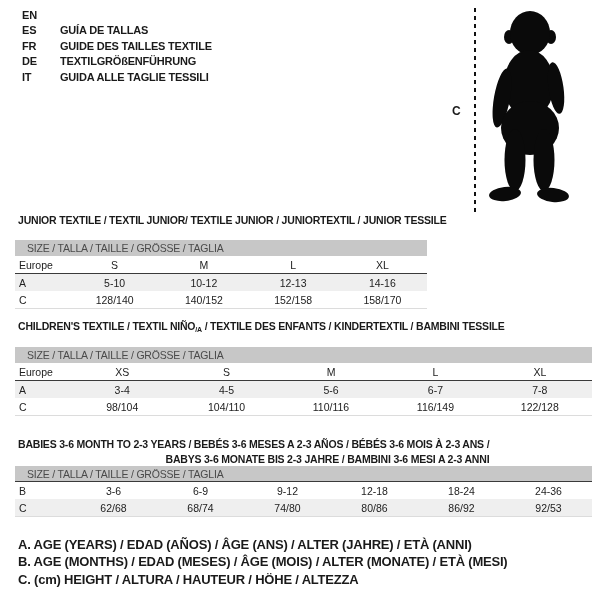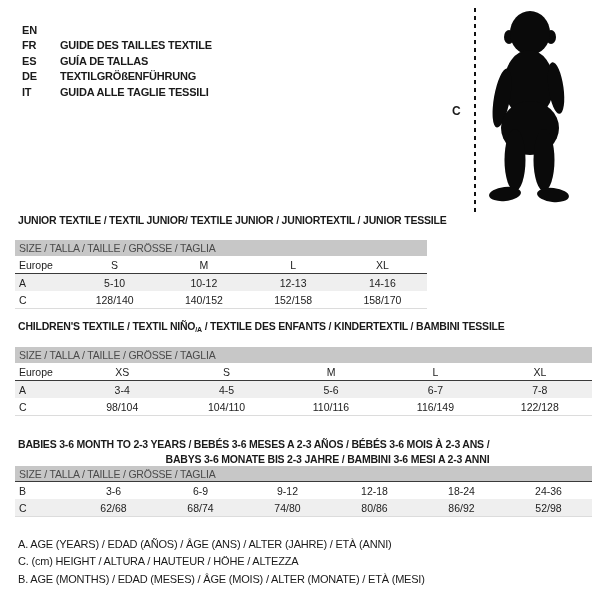--- a/index.html
+++ b/index.html
@@ -3,67 +3,67 @@
 <meta charset="utf-8">
 <style>
   html,body{margin:0;padding:0;}
   body{
     width:600px;height:600px;background:#ffffff;position:relative;overflow:hidden;
     font-family:"Liberation Sans","DejaVu Sans",sans-serif;color:#1a1a1a;
   }
   .abs{position:absolute;}
 
   
-  .lang-list{left:22px;top:23px;}
+  .lang-list{left:22px;top:8px;}
   .lang-row{display:flex;line-height:15.4px;font-size:11px;font-weight:bold;letter-spacing:-0.2px;}
   .lang-code{width:38px;}
 
   
   .dash-line{left:474px;top:8px;width:2px;height:204px;
     background:repeating-linear-gradient(to bottom,#111 0 4px,transparent 4px 8px);}
   .c-label{left:452px;top:104px;font-size:12px;font-weight:bold;}
   .baby-svg{left:483px;top:8px;}
 
   
   .tbl-title{left:18px;font-size:10.5px;font-weight:bold;letter-spacing:-0.2px;white-space:nowrap;text-align:right;}
   .tbl-title .sub{font-size:7px;vertical-align:-2px;}
   .tbl{left:15px;border-bottom:1px solid #dcdcdc;}
   .w1{width:412px;} .w2{width:577px;}
   .size-bar{height:16px;line-height:16px;background:#c7c7c7;color:#4a4a4a;
-    font-size:10.5px;padding-left:4px;letter-spacing:-0.2px;box-sizing:border-box;}
+    font-size:10.5px;padding-left:12px;letter-spacing:-0.2px;box-sizing:border-box;}
   .size-bar.dark-under{border-bottom:1px solid #3a3a3a;}
   .trow{display:flex;align-items:center;height:17px;font-size:10.5px;color:#222;}
   .trow.head{height:18px;box-sizing:border-box;border-bottom:1px solid #3a3a3a;}
   .trow.stripe{background:#efefef;}
   .tlbl{width:55px;padding-left:4px;box-sizing:border-box;}
   .tval{flex:1;text-align:center;}
 
   
   .notes{left:18px;top:536px;}
-  .note-line{font-size:11px;font-weight:normal;line-height:17.4px;letter-spacing:-0.2px;white-space:nowrap;}
+  .note-line{font-size:13px;font-weight:bold;line-height:17.4px;letter-spacing:-0.2px;white-space:nowrap;}
 
   
   #t1-title{top:214px;} #t1{top:240px;}
   #t2-title{top:320px;} #t2{top:347px;}
   #t3-title{top:437px;line-height:15px;} #t3{top:466px;}
 </style>
 </head>
 <body>
 
 <div class="abs lang-list">
   <div class="lang-row">
     <span class="lang-code">EN</span>
   </div>
   <div class="lang-row">
+    <span class="lang-code">ES</span>
+    <span>GUÍA DE TALLAS</span>
+  </div>
+  <div class="lang-row">
     <span class="lang-code">FR</span>
     <span>GUIDE DES TAILLES TEXTILE</span>
-  </div>
-  <div class="lang-row">
-    <span class="lang-code">ES</span>
-    <span>GUÍA DE TALLAS</span>
   </div>
   <div class="lang-row">
     <span class="lang-code">DE</span>
     <span>TEXTILGRÖßENFÜHRUNG</span>
   </div>
   <div class="lang-row">
     <span class="lang-code">IT</span>
     <span>GUIDA ALLE TAGLIE TESSILI</span>
   </div>
 </div>
@@ -156,21 +156,21 @@
     <span class="tval">18-24</span>
     <span class="tval">24-36</span>
   </div>
   <div class="trow stripe">
     <span class="tlbl">C</span>
     <span class="tval">62/68</span>
     <span class="tval">68/74</span>
     <span class="tval">74/80</span>
     <span class="tval">80/86</span>
     <span class="tval">86/92</span>
-    <span class="tval">52/98</span>
+    <span class="tval">92/53</span>
   </div>
 </div>
 
 <div class="abs notes">
   <div class="note-line">A. AGE (YEARS) / EDAD (AÑOS) / ÂGE (ANS) / ALTER (JAHRE) / ETÀ (ANNI)</div>
+  <div class="note-line">B. AGE (MONTHS) / EDAD (MESES) / ÂGE (MOIS) / ALTER (MONATE) / ETÀ (MESI)</div>
   <div class="note-line">C. (cm) HEIGHT / ALTURA / HAUTEUR / HÖHE / ALTEZZA</div>
-  <div class="note-line">B. AGE (MONTHS) / EDAD (MESES) / ÂGE (MOIS) / ALTER (MONATE) / ETÀ (MESI)</div>
 </div>
 
 </body></html>

